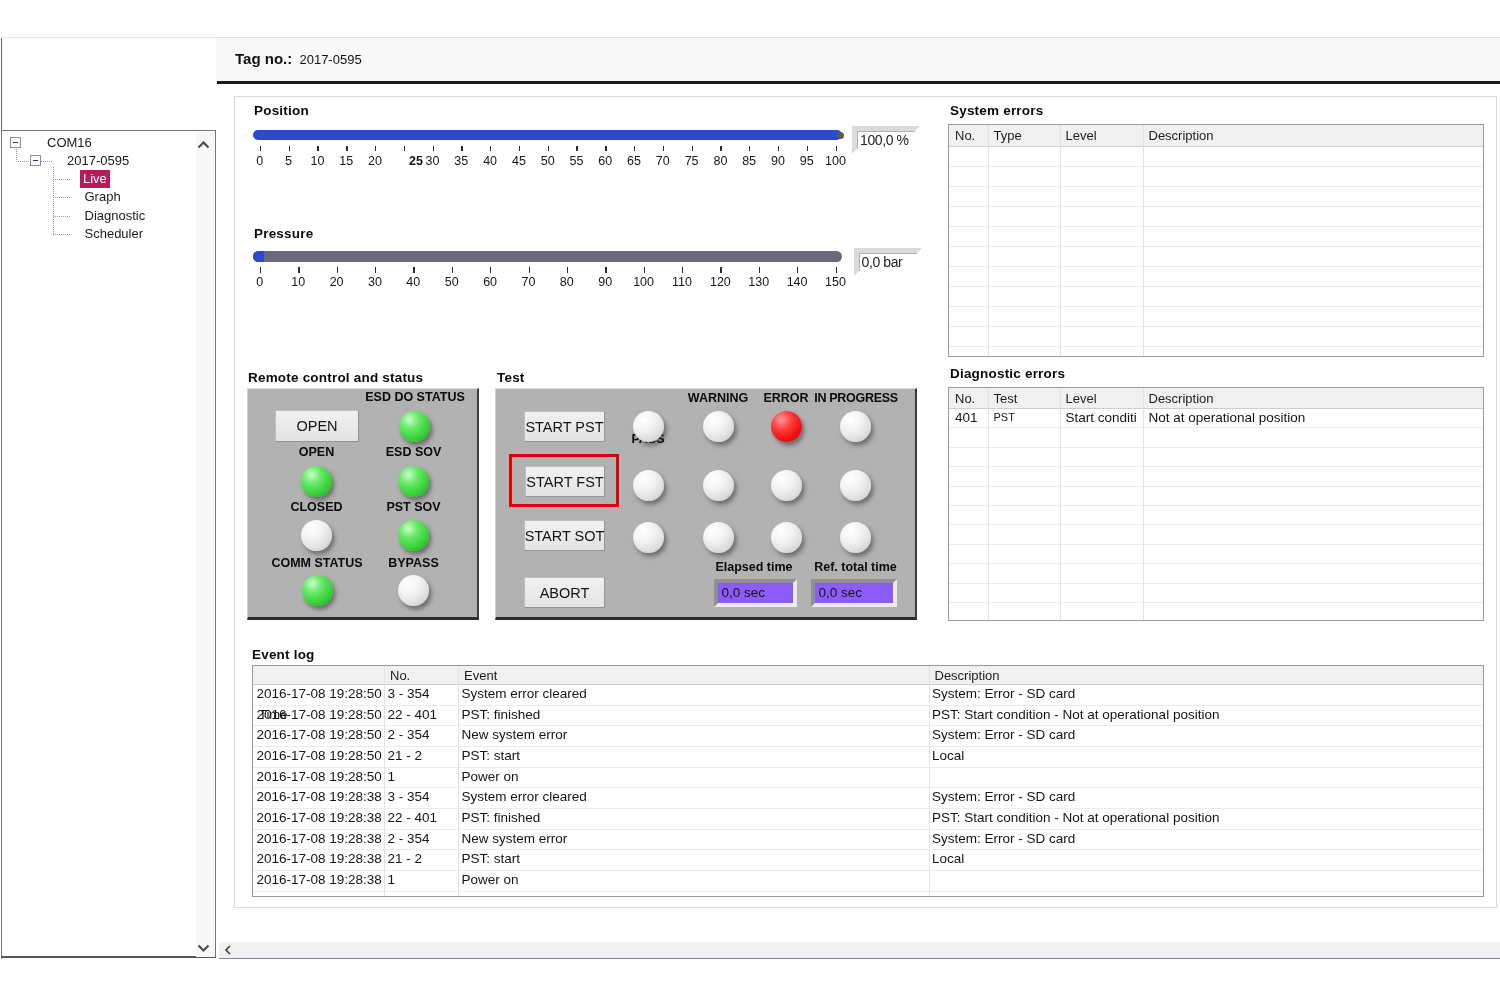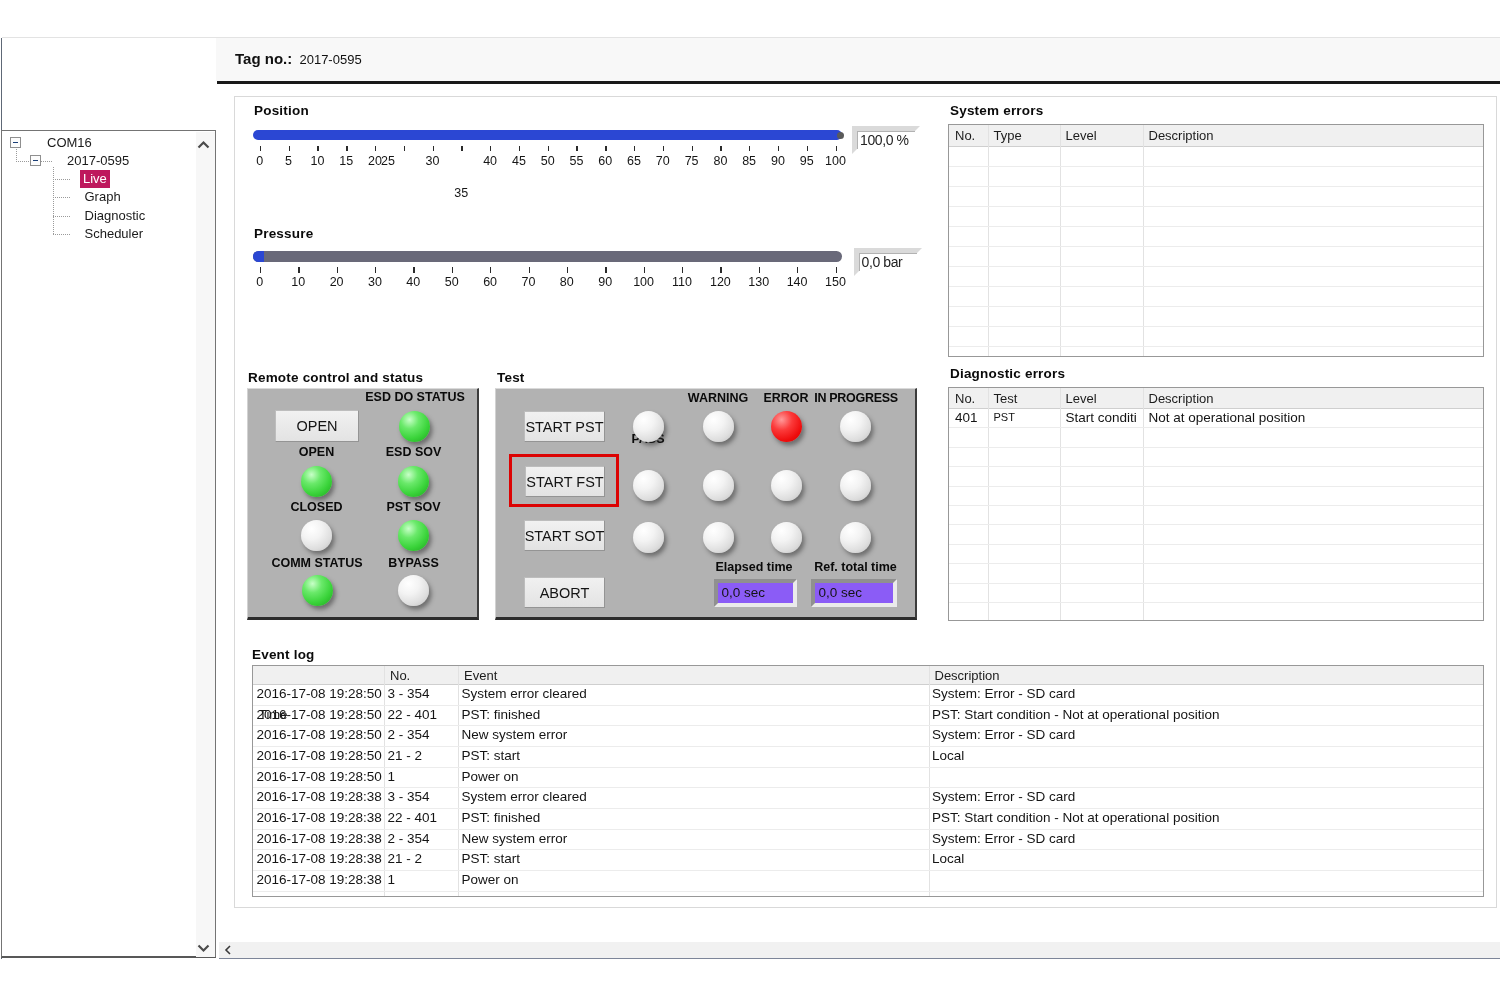--- a/index.html
+++ b/index.html
@@ -73,25 +73,25 @@
 <div class="num" style="left:259.8px;top:153.5px;">0</div>
 <div class="tick" style="left:288.6px;top:145.5px;"></div>
 <div class="num" style="left:288.6px;top:153.5px;">5</div>
 <div class="tick" style="left:317.4px;top:145.5px;"></div>
 <div class="num" style="left:317.4px;top:153.5px;">10</div>
 <div class="tick" style="left:346.2px;top:145.5px;"></div>
 <div class="num" style="left:346.2px;top:153.5px;">15</div>
 <div class="tick" style="left:374.9px;top:145.5px;"></div>
 <div class="num" style="left:374.9px;top:153.5px;">20</div>
 <div class="tick" style="left:403.7px;top:145.5px;"></div>
-<div class="num" style="left:388px;top:153.5px;">25</div>
+<div class="num" style="left:416px;top:153.5px;font-weight:bold;">25</div>
 <div class="tick" style="left:432.5px;top:145.5px;"></div>
 <div class="num" style="left:432.5px;top:153.5px;">30</div>
 <div class="tick" style="left:461.3px;top:145.5px;"></div>
-<div class="num" style="left:461.3px;top:153.5px;margin-top:32px;">35</div>
+<div class="num" style="left:461.3px;top:153.5px;">35</div>
 <div class="tick" style="left:490.1px;top:145.5px;"></div>
 <div class="num" style="left:490.1px;top:153.5px;">40</div>
 <div class="tick" style="left:518.9px;top:145.5px;"></div>
 <div class="num" style="left:518.9px;top:153.5px;">45</div>
 <div class="tick" style="left:547.7px;top:145.5px;"></div>
 <div class="num" style="left:547.7px;top:153.5px;">50</div>
 <div class="tick" style="left:576.4px;top:145.5px;"></div>
 <div class="num" style="left:576.4px;top:153.5px;">55</div>
 <div class="tick" style="left:605.2px;top:145.5px;"></div>
 <div class="num" style="left:605.2px;top:153.5px;">60</div>

